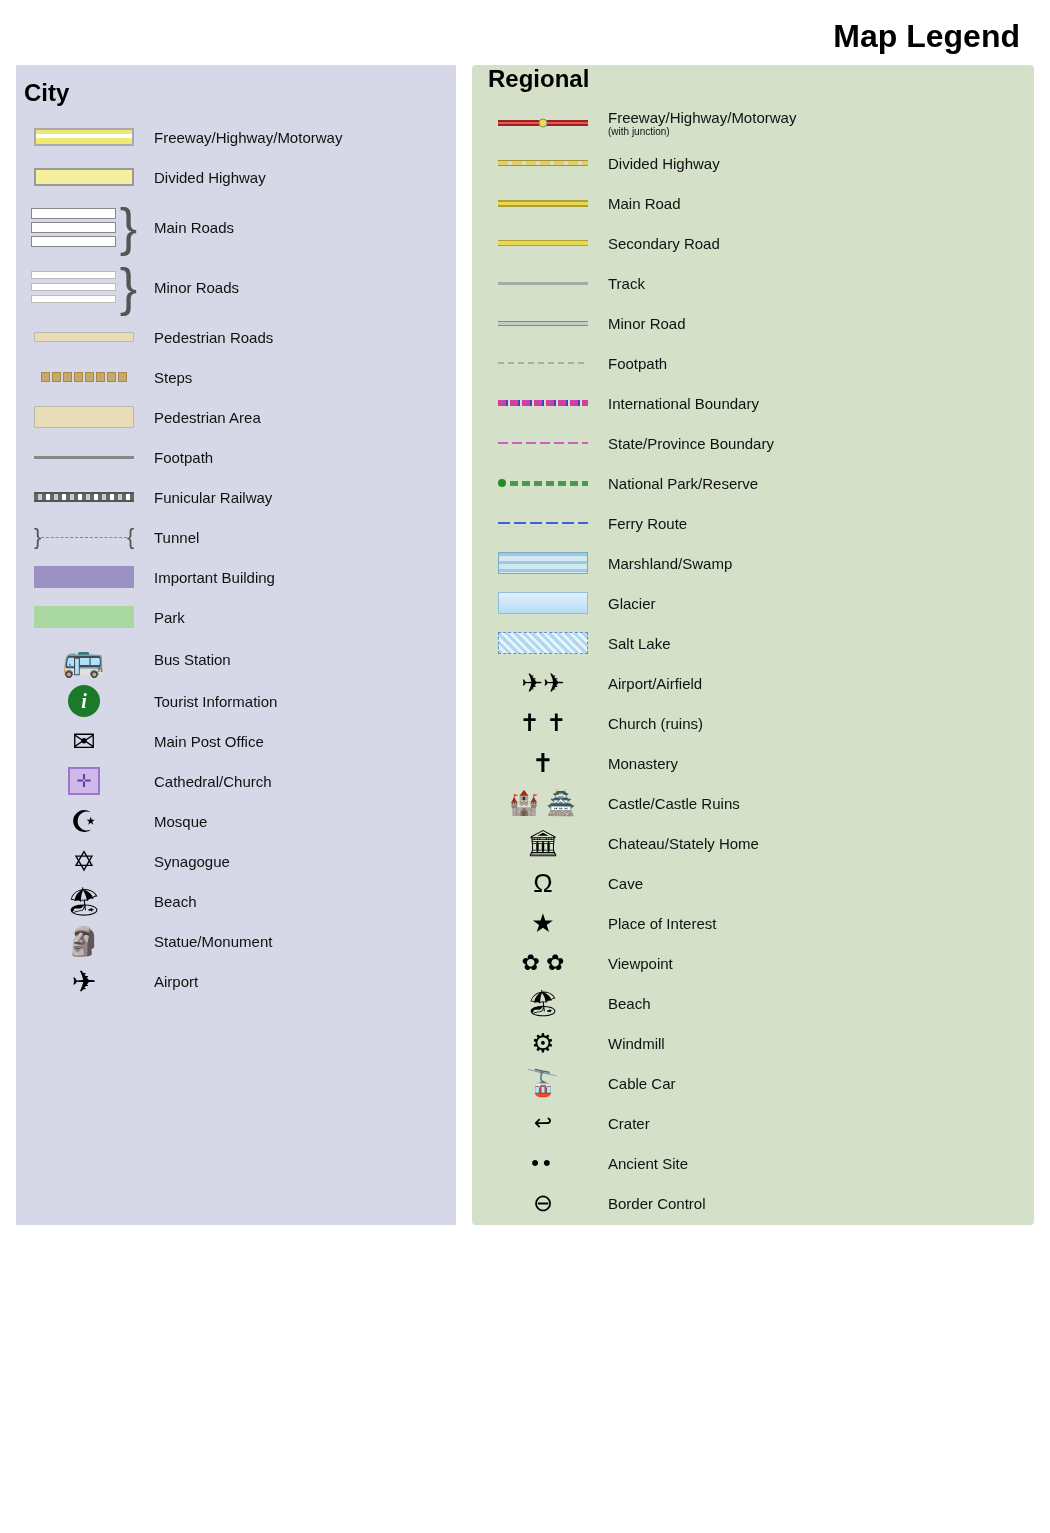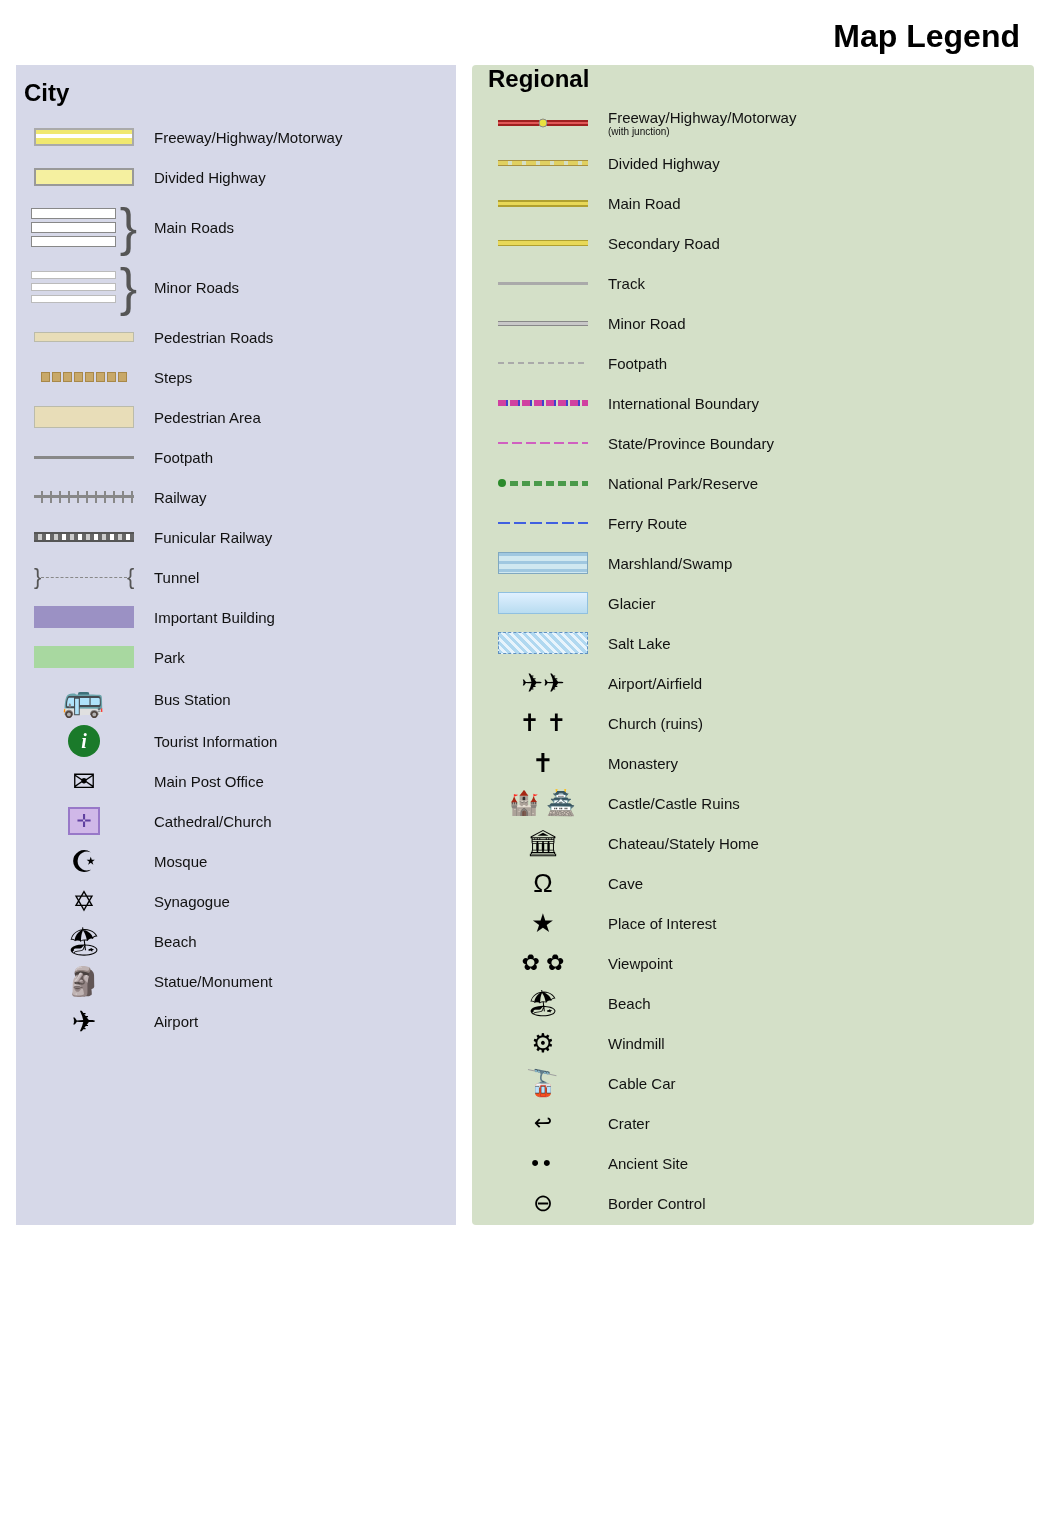--- a/index.html
+++ b/index.html
@@ -181,29 +181,20 @@
       <div class="label-cell">Pedestrian Area</div>
     </div>
 
     <div class="legend-row">
       <div class="symbol-cell">
         <div style="width:100px;height:3px;background:#888;"></div>
       </div>
       <div class="label-cell">Footpath</div>
     </div>
 
-    <div class="legend-row">
-      <div class="symbol-cell">
-        <div style="width:100px;height:12px;position:relative;">
-          <div style="position:absolute;top:4px;left:0;right:0;height:3px;background:#888;"></div>
-          <div style="position:absolute;top:0;left:0;right:0;height:12px;background:repeating-linear-gradient(90deg,transparent,transparent 7px,#888 7px,#888 9px);"></div>
-        </div>
-      </div>
-      <div class="label-cell">Railway</div>
-    </div>
 
     <div class="legend-row">
       <div class="symbol-cell">
         <div style="width:100px;height:10px;position:relative;">
           <div style="position:absolute;top:0;left:0;right:0;height:10px;background:repeating-linear-gradient(90deg,#666 0,#666 4px,#ccc 4px,#ccc 8px,#666 8px,#666 12px,#fff 12px,#fff 16px);border-top:2px solid #555;border-bottom:2px solid #555;"></div>
         </div>
       </div>
       <div class="label-cell">Funicular Railway</div>
     </div>
 

